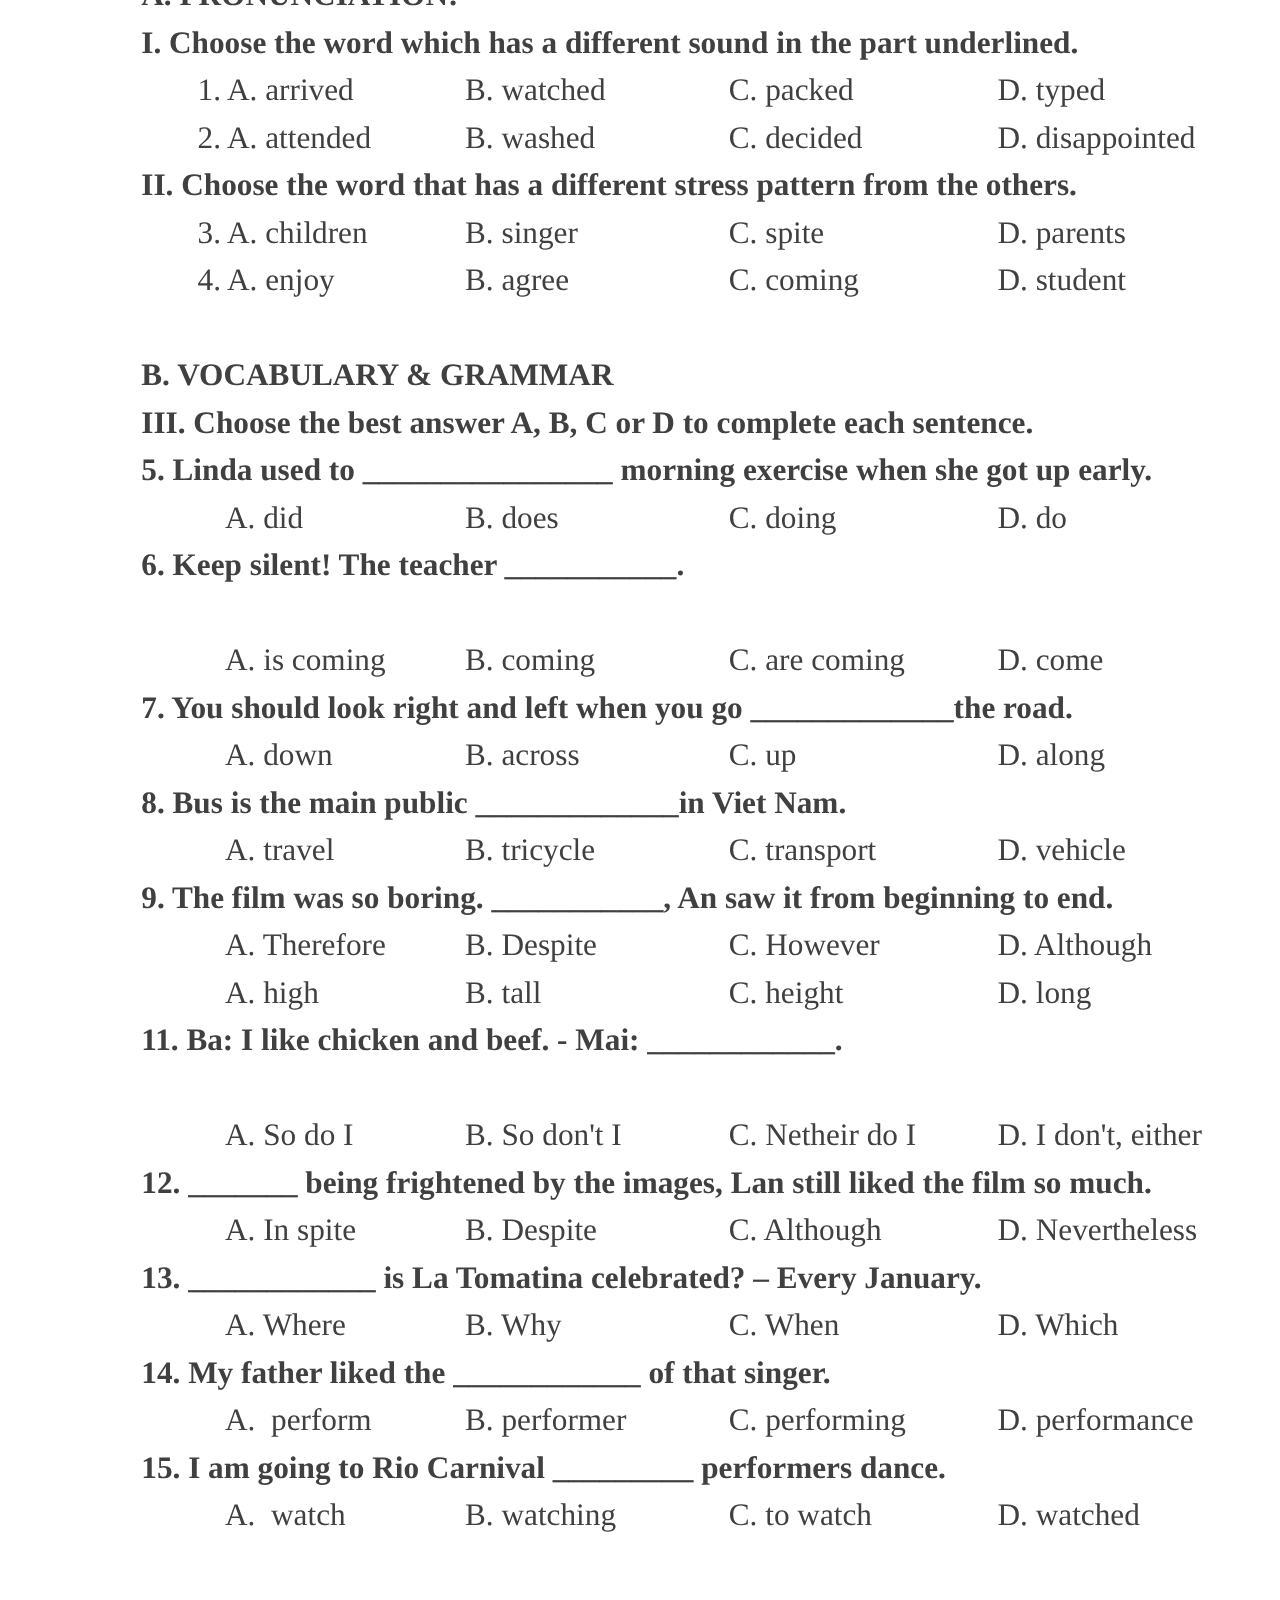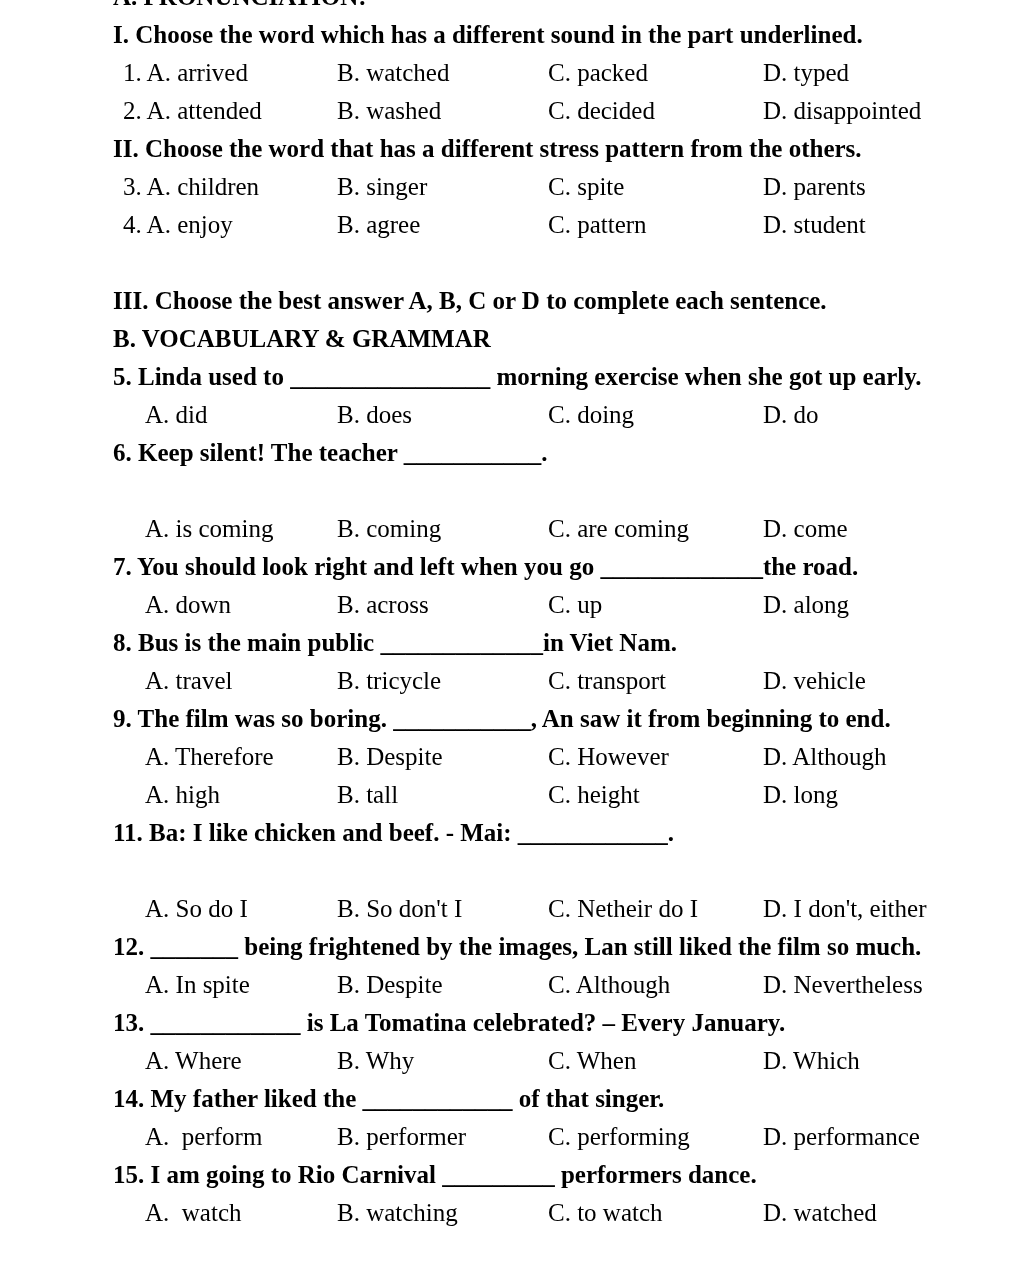--- a/index.html
+++ b/index.html
@@ -1,21 +1,21 @@
 <!DOCTYPE html>
 <html><head>
 <meta charset="utf-8">
 <style>
   html,body{margin:0;padding:0;background:#ffffff;}
   body{width:1024px;height:1280px;overflow:hidden;position:relative;}
-  .page{position:absolute;inset:0;background:#fff;font-family:"Liberation Serif", serif;color:#000000;padding-left:12px;}
+  .page{position:absolute;inset:0;background:#fff;font-family:"Liberation Serif", serif;color:#404040;padding-left:12px;}
   .content{position:absolute;left:113px;top:-22px;right:0;}
   .line{position:relative;height:38px;line-height:38px;font-size:25px;white-space:pre;}
   .bold{font-weight:bold;}
-  .row .c{position:absolute;top:0;}
+  .row .c{position:absolute;top:0;margin-left:35px;}
   .cN{left:10px;}   
   .cA{left:32px;}   
   .cB{left:224px;}
   .cC{left:435px;}
   .cD{left:650px;}
 </style>
 </head>
 <body>
 
 <div class="page">
@@ -43,28 +43,28 @@
     <div class="line row">
       <span class="c cN">3. A. children</span>
       <span class="c cB">B. singer</span>
       <span class="c cC">C. spite</span>
       <span class="c cD">D. parents</span>
     </div>
 
     <div class="line row">
       <span class="c cN">4. A. enjoy</span>
       <span class="c cB">B. agree</span>
-      <span class="c cC">C. pattern</span>
+      <span class="c cC">C. coming</span>
       <span class="c cD">D. student</span>
     </div>
 
     <div class="line"></div>
 
+    <div class="line bold">B. VOCABULARY &amp; GRAMMAR</div>
     <div class="line bold">III. Choose the best answer A, B, C or D to complete each sentence.</div>
-    <div class="line bold">B. VOCABULARY &amp; GRAMMAR</div>
 
     <div class="line bold">5. Linda used to ________________ morning exercise when she got up early.</div>
     <div class="line row">
       <span class="c cA">A. did</span>
       <span class="c cB">B. does</span>
       <span class="c cC">C. doing</span>
       <span class="c cD">D. do</span>
     </div>
 
     <div class="line bold">6. Keep silent! The teacher ___________.</div>

